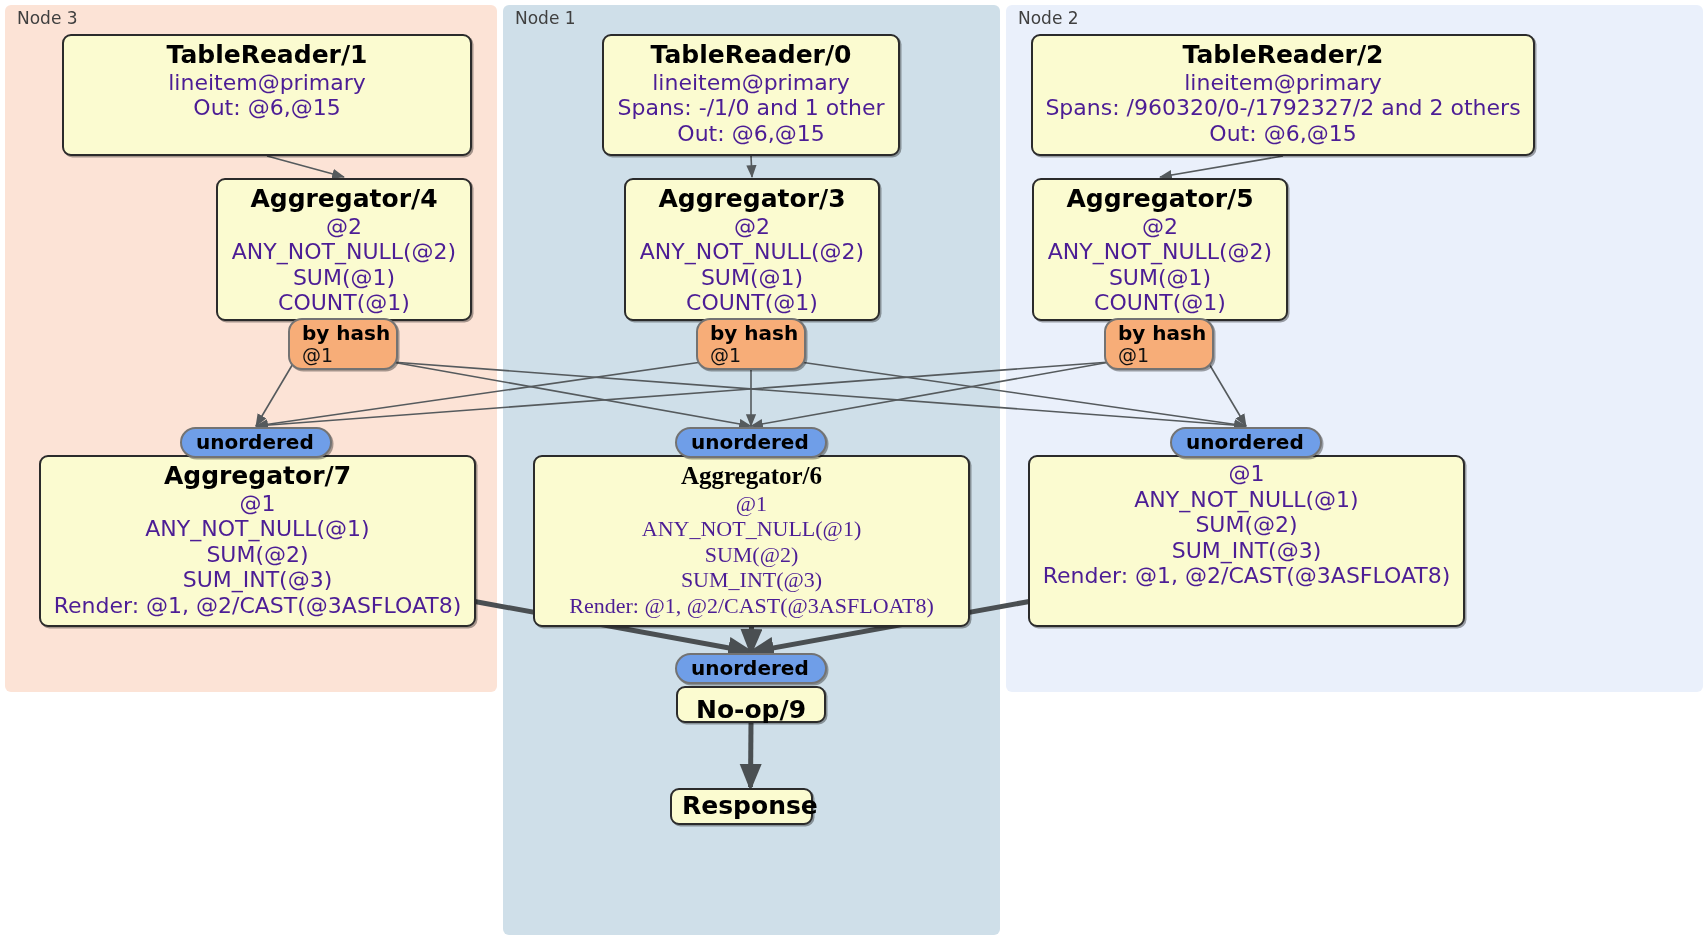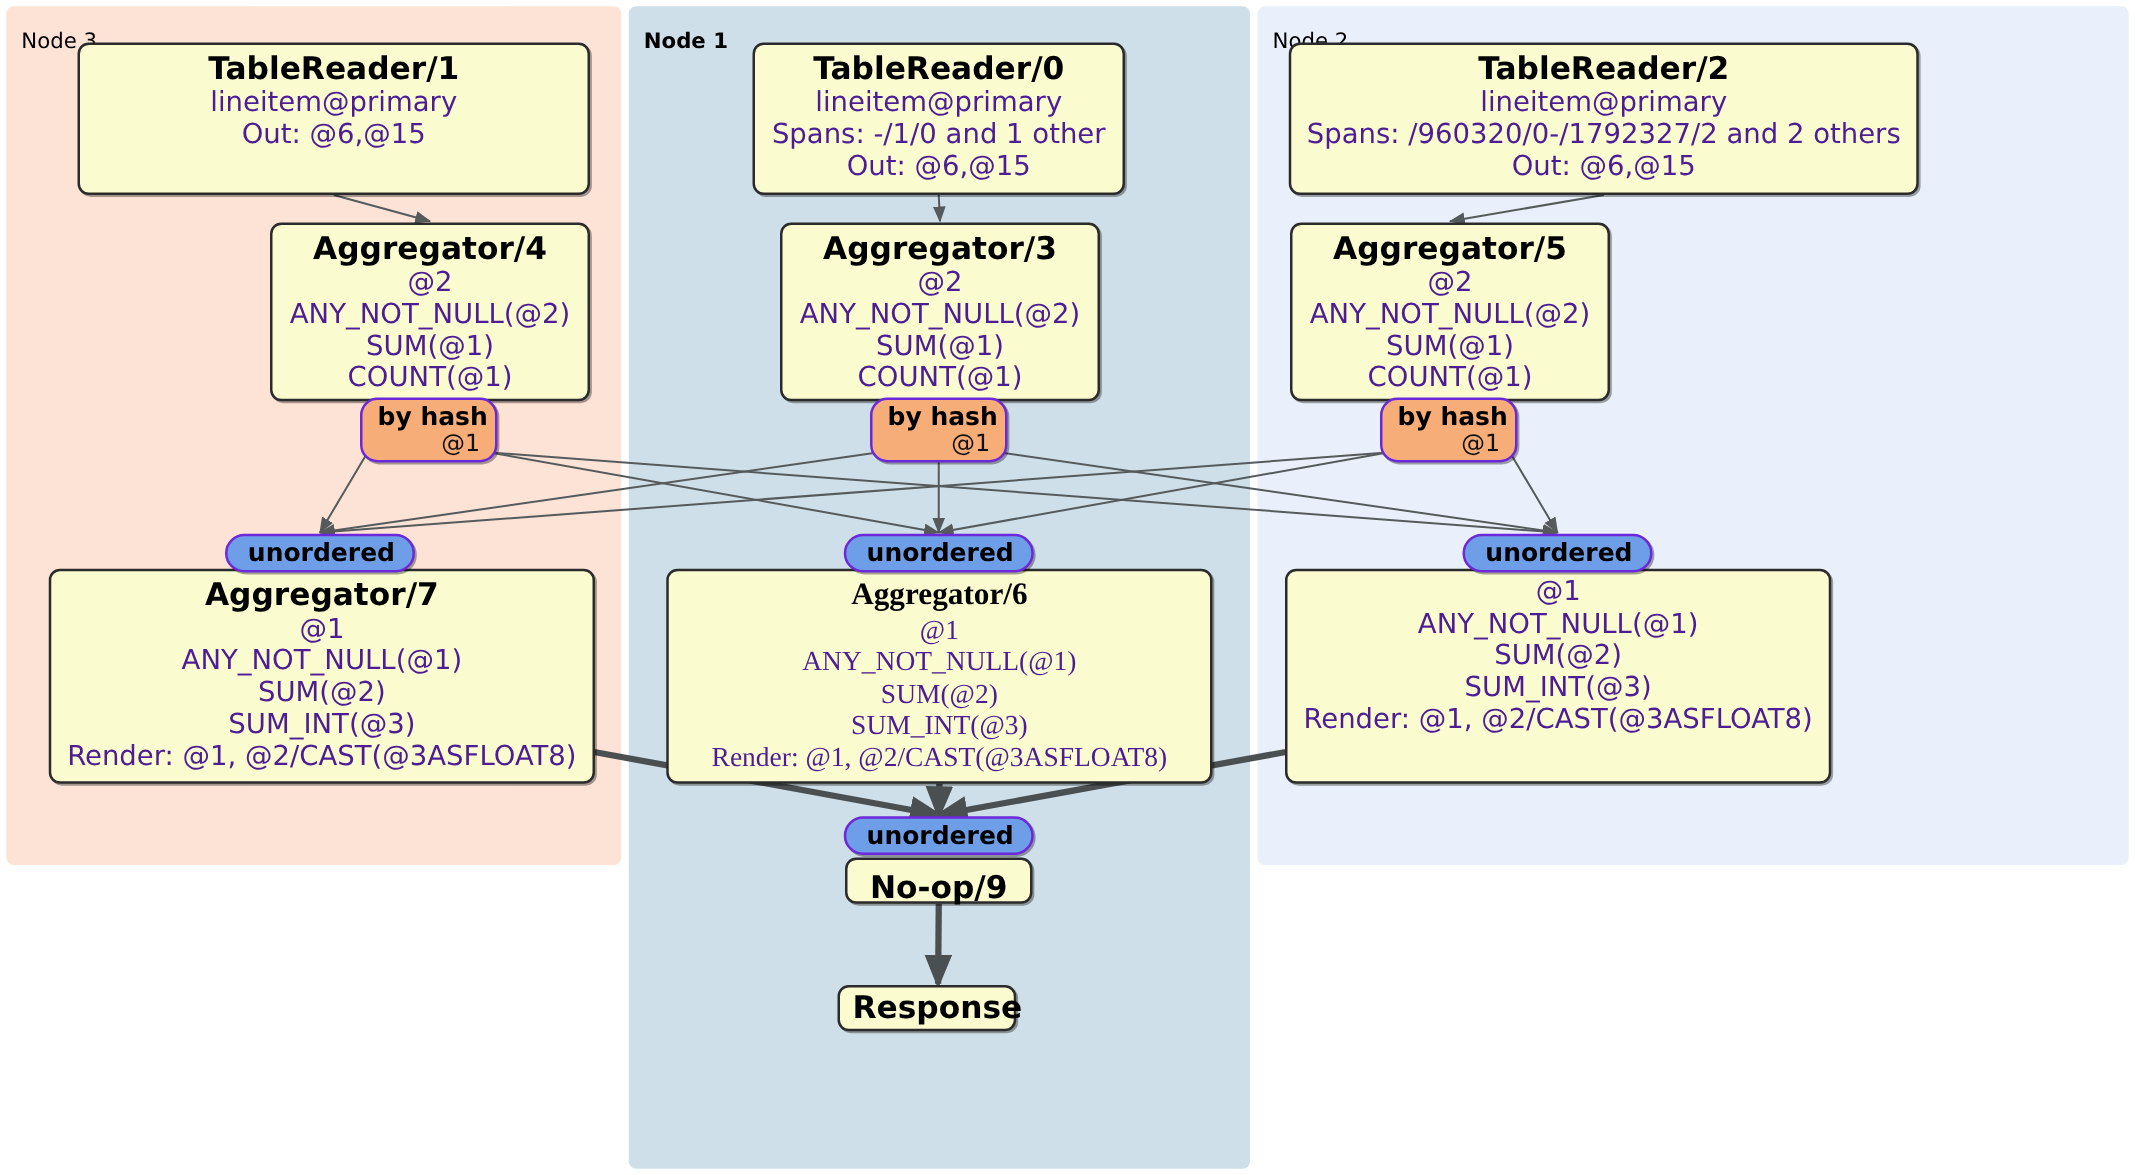--- a/index.html
+++ b/index.html
@@ -15,24 +15,24 @@
     font-family: "DejaVu Sans", "Liberation Sans", sans-serif;
     overflow: hidden;
   }
   .panel {
     position: absolute;
     border-radius: 6px;
     box-sizing: border-box;
   }
   .panel-label {
     position: absolute;
-    top: 18px;
+    top: 3px;
     left: 12px;
     font-size: 17px;
-    color: #000000;
+    color: #404040;
     font-family: "DejaVu Sans", "Liberation Sans", sans-serif;
     white-space: nowrap;
   }
   #edges {
     position: absolute;
     left: 0;
     top: 0;
     width: 1708px;
     height: 940px;
     pointer-events: none;
@@ -56,22 +56,22 @@
   }
   .proc .ln {
     font-size: 22px;
     line-height: 1.16;
     color: #4c1d95;
     white-space: nowrap;
   }
   .pill {
     position: absolute;
     box-sizing: border-box;
-    border: 2px solid #6d28d9;
-    text-align: right;
+    border: 2px solid #737373;
+    text-align: left;
     box-shadow: 1.5px 1.5px 0 rgba(0,0,0,0.35);
   }
   .pill.hash {
     background: #f7ad78;
     border-radius: 14px;
     padding: 2px 12px 4px 12px;
   }
   .pill.unord {
     background: #6f9ee8;
     border-radius: 16px;
@@ -93,21 +93,21 @@
   .small-box .ttl { font-size: 25px; }
 </style>
 </head>
 <body>
 
 <div id="canvas">
 
   <div class="panel" id="panel-node3" style="left:5px;top:5px;width:492px;height:687px;background:#fce3d6;">
     <span class="panel-label">Node 3</span>
   </div>
-  <div class="panel" id="panel-node1" style="left:503px;top:5px;width:497px;height:930px;background:#cfdfe9;font-weight:bold;">
+  <div class="panel" id="panel-node1" style="left:503px;top:5px;width:497px;height:930px;background:#cfdfe9;">
     <span class="panel-label">Node 1</span>
   </div>
   <div class="panel" id="panel-node2" style="left:1006px;top:5px;width:697px;height:687px;background:#eaf0fb;">
     <span class="panel-label">Node 2</span>
   </div>
 
   <svg id="edges" viewBox="0 0 1708 940" xmlns="http://www.w3.org/2000/svg">
     <defs>
       <marker id="ah-thin" markerWidth="9" markerHeight="9" refX="7.4" refY="3.2" orient="auto" markerUnits="strokeWidth">
         <path d="M0,0 L8,3.2 L0,6.4 z" fill="#555a5d"></path>

